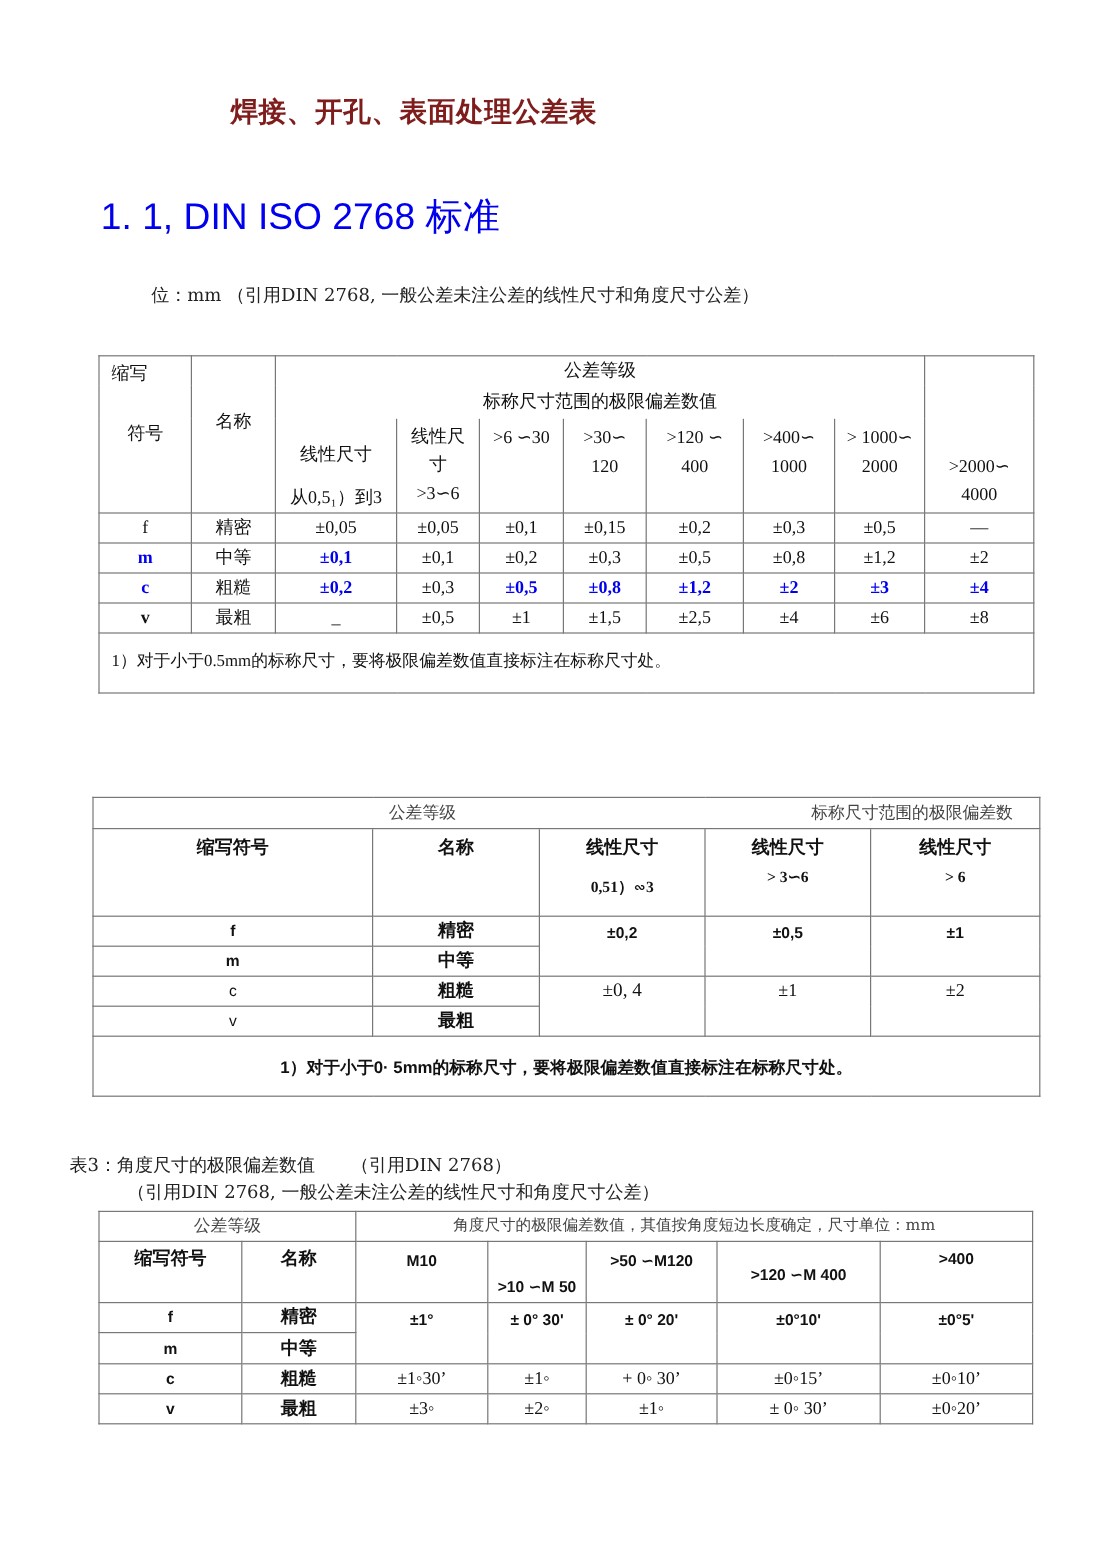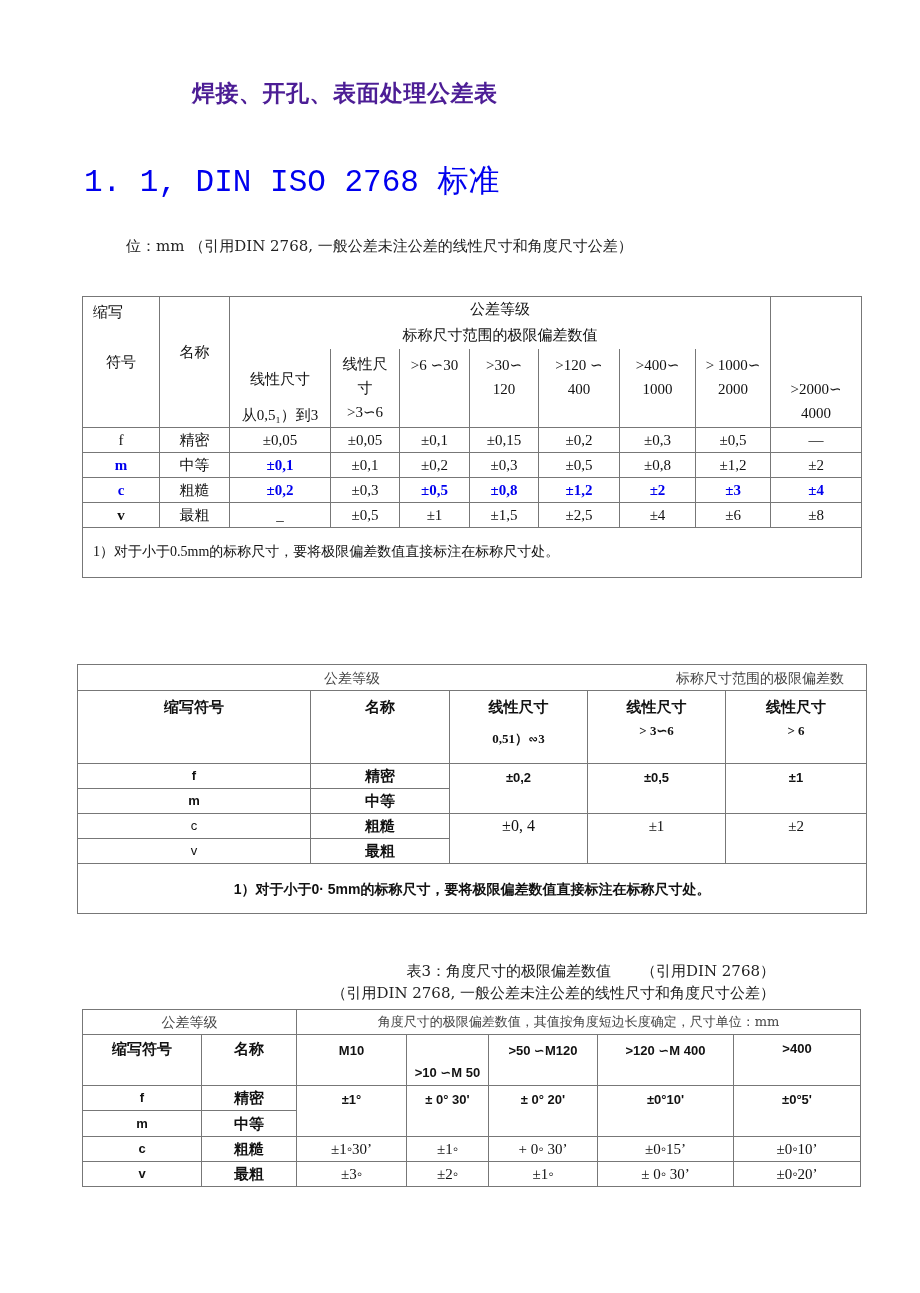--- a/index.html
+++ b/index.html
@@ -1,27 +1,27 @@
 <!DOCTYPE html>
 <html><head>
 <meta charset="utf-8">
 <style>
   html, body { margin: 0; padding: 0; background: #ffffff; }
   body { width: 920px; height: 1293px; position: relative; overflow: hidden;
          font-family: "Liberation Serif", "DejaVu Serif", serif; color: #111; }
   .abs { position: absolute; }
   .doc-title { left: 192px; top: 78px; font-family: "Liberation Sans", "DejaVu Sans", sans-serif;
-               font-weight: bold; font-size: 23px; letter-spacing: 0.5px; color: #4c1d95; }
-  .sec-heading { left: 84px; top: 160px; font-family: Liberation Mono, monospace;
+               font-weight: bold; font-size: 23px; letter-spacing: 0.5px; color: #7f1d1d; }
+  .sec-heading { left: 84px; top: 160px; font-family: Liberation Sans, sans-serif;
                  font-size: 31px; color: #0000ee; letter-spacing: 0px; text-align: center; }
   .caption { font-family: "DejaVu Serif", "Liberation Serif", serif; font-size: 15px; color: #222; line-height: 22px; }
   .cap1 { left: 84px; top: 225px; width: 790px; }
   .cap1 .l2 { padding-left: 42px; margin-top: 10px; }
   .cap2 { left: 82px; top: 606px; width: 790px; }
-  .cap3 { left: 75px; top: 960px; width: 700px; text-align: right; }
+  .cap3 { left: 58px; top: 960px; width: 700px; }
   .cap3 .l2 { padding-left: 48px; }
 
   table { border-collapse: collapse; position: absolute; table-layout: fixed; }
   td { border: 1px solid #777; padding: 0; text-align: center; vertical-align: middle;
        font-size: 15px; line-height: 24px; }
   .t1 { left: 82px; top: 296px; width: 779px; }
   .t1 td { font-family: "Liberation Serif", serif; }
   .t1 .blue { color: #0000ee; font-weight: bold; }
   .t1 .hdr-dashed { border-left: 1px dashed #999; }
   .t2 { left: 77px; top: 664px; width: 789px; }
@@ -238,21 +238,21 @@
       <tr style="height:24px">
     <td colspan="2" style="font-family:'DejaVu Serif',serif;font-size:14px;color:#444">公差等级</td>
     <td colspan="5" style="font-family:'DejaVu Serif',serif;font-size:13px;color:#444">角度尺寸的极限偏差数值，其值按角度短边长度确定，尺寸单位：mm</td>
   </tr>
   <tr style="height:51px">
     <td class="top bold" style="padding-top:2px">缩写符号</td>
     <td class="top bold" style="padding-top:2px">名称</td>
     <td class="top sym-serif" style="padding-top:4px">M10</td>
     <td class="bot sym-serif">&gt;10 ∽M  50</td>
     <td class="top sym-serif" style="padding-top:4px">&gt;50 ∽M120</td>
-    <td class="top sym-serif" style="padding-top:4px">&gt;120 ∽M  400</td>
+    <td class="top sym-serif" style="padding-top:16px">&gt;120 ∽M  400</td>
     <td class="top sym-serif" style="padding-top:2px">&gt;400</td>
   </tr>
   <tr style="height:25px">
     <td class="sym-serif bot">f</td>
     <td class="bold">精密</td>
     <td rowspan="2" class="top sym-serif" style="padding-top:2px">±1°</td>
     <td rowspan="2" class="top sym-serif" style="padding-top:2px">± 0° 30'</td>
     <td rowspan="2" class="top sym-serif" style="padding-top:2px">± 0° 20'</td>
     <td rowspan="2" class="top sym-serif" style="padding-top:2px">±0°10'</td>
     <td rowspan="2" class="top sym-serif" style="padding-top:2px">±0°5'</td>

